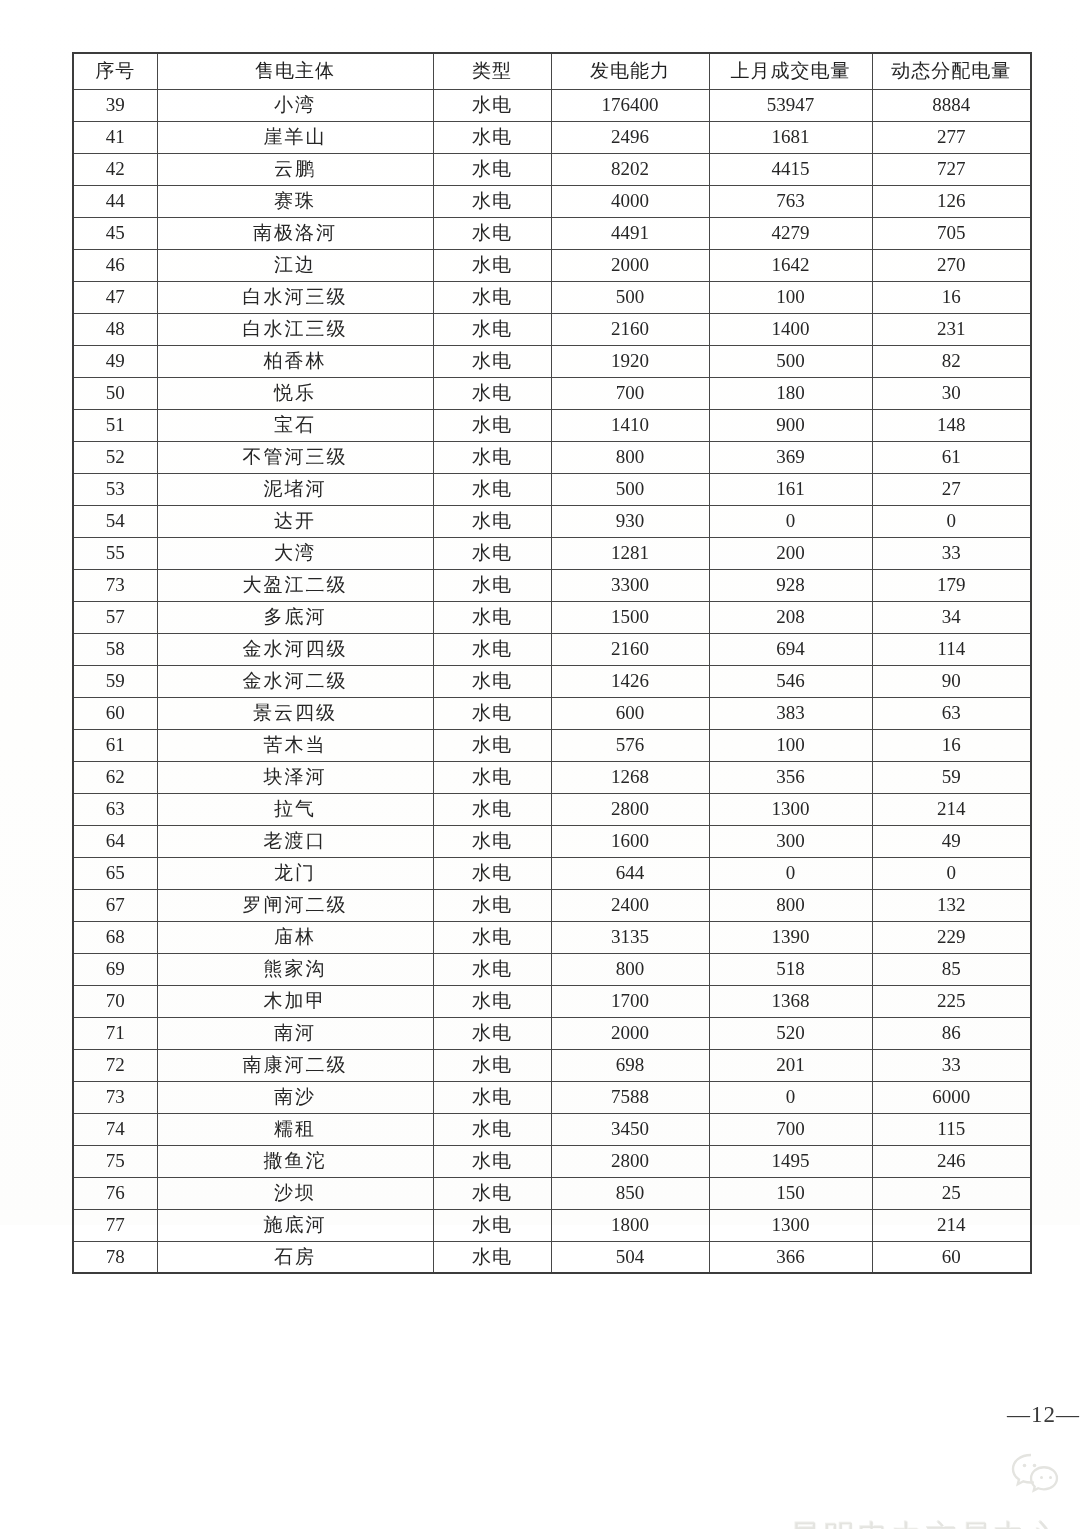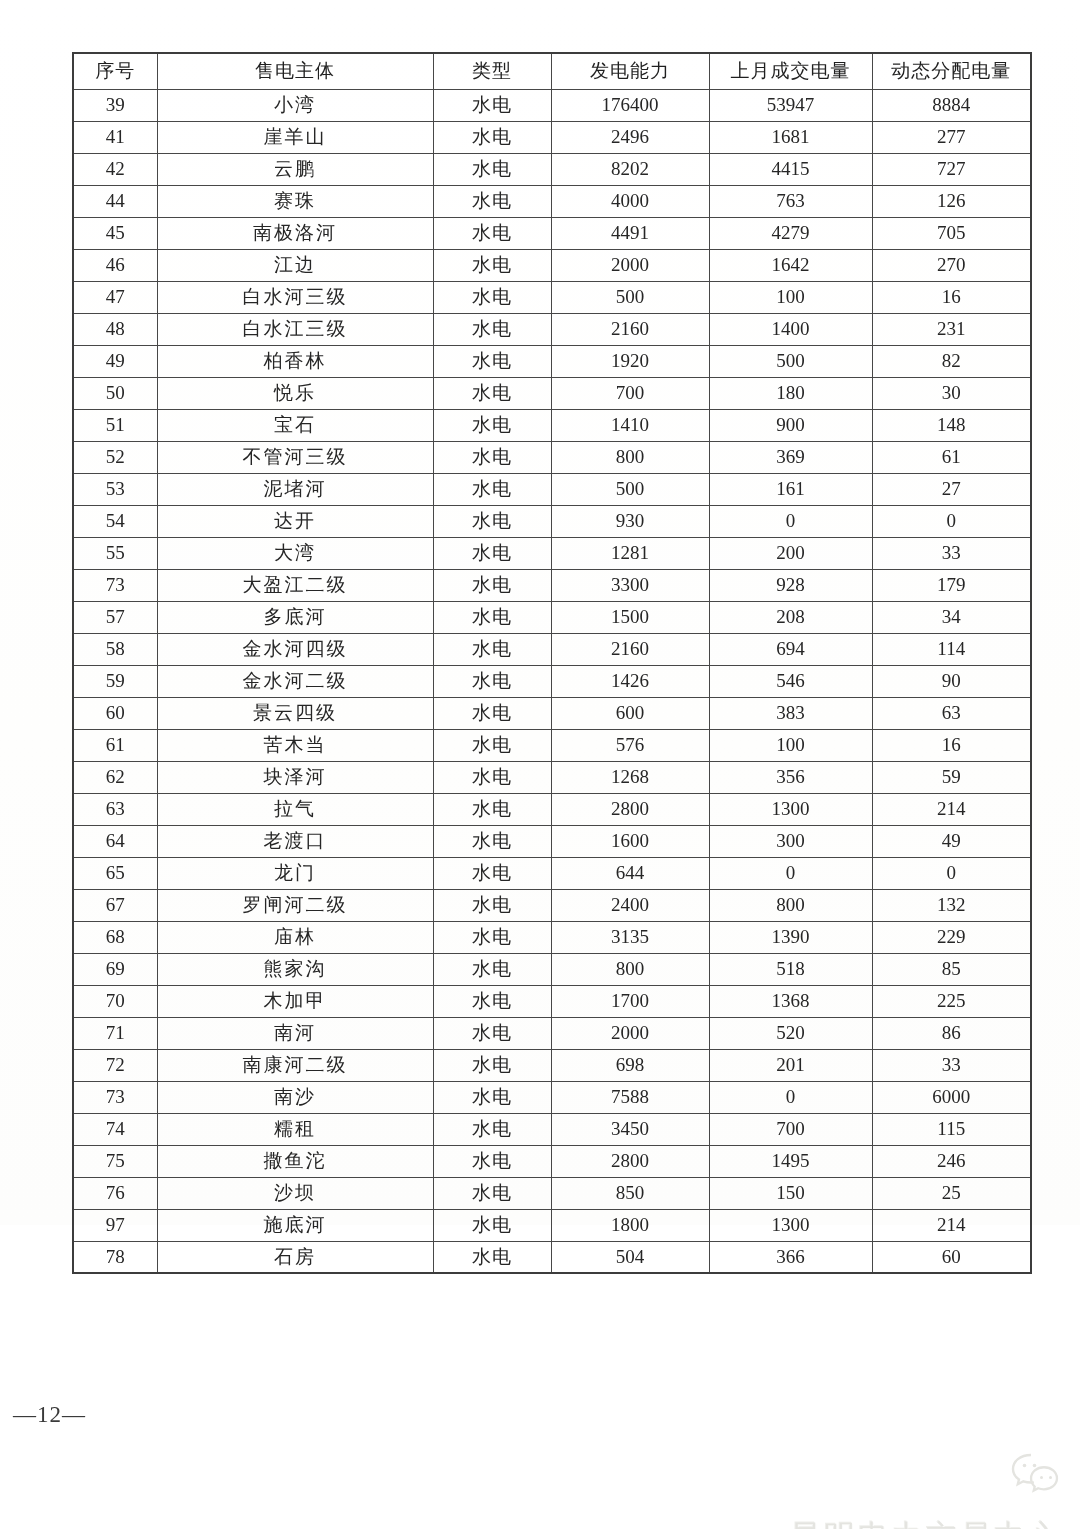--- a/index.html
+++ b/index.html
@@ -46,21 +46,21 @@
   table.data-table { border: 2px solid #3c3c3c; }
   td.c-name { letter-spacing: 2px; }
   td.c-type { letter-spacing: 1px; }
   
   .table-wrap { filter: blur(0.2px); }
   
   .page-number {
     position: absolute;
     left: 13px; right: 0;
     top: 1402px;
-    text-align: left;
+    text-align: right;
     font-size: 23px;
     color: #3a3a3a;
     letter-spacing: 1px;
   }
   .watermark {
     position: absolute;
     right: 18px; top: 1452px;
     display: flex;
     align-items: flex-end;
     gap: 20px;
@@ -376,21 +376,21 @@
           </tr>
           <tr>
             <td class="c-idx">76</td>
             <td class="c-name">沙坝</td>
             <td class="c-type">水电</td>
             <td class="c-num">850</td>
             <td class="c-num">150</td>
             <td class="c-num">25</td>
           </tr>
           <tr>
-            <td class="c-idx">97</td>
+            <td class="c-idx">77</td>
             <td class="c-name">施底河</td>
             <td class="c-type">水电</td>
             <td class="c-num">1800</td>
             <td class="c-num">1300</td>
             <td class="c-num">214</td>
           </tr>
           <tr>
             <td class="c-idx">78</td>
             <td class="c-name">石房</td>
             <td class="c-type">水电</td>

